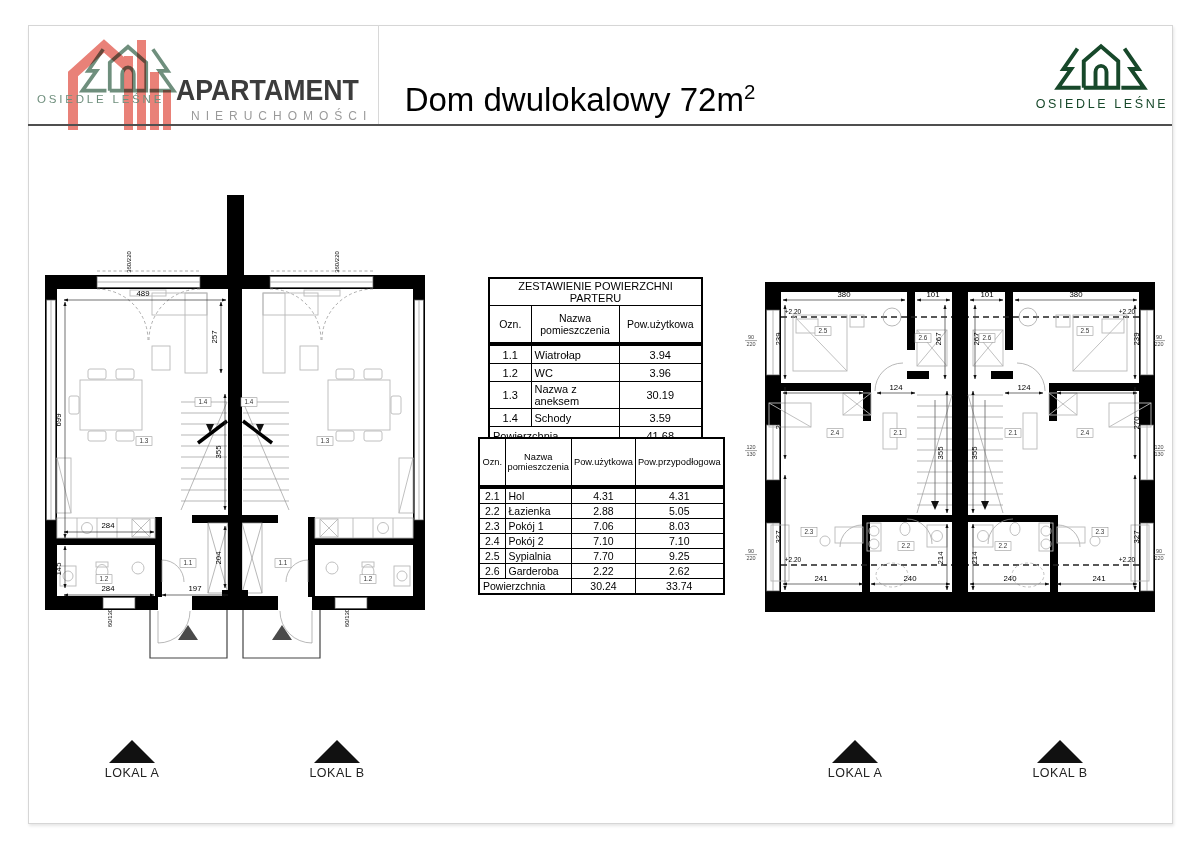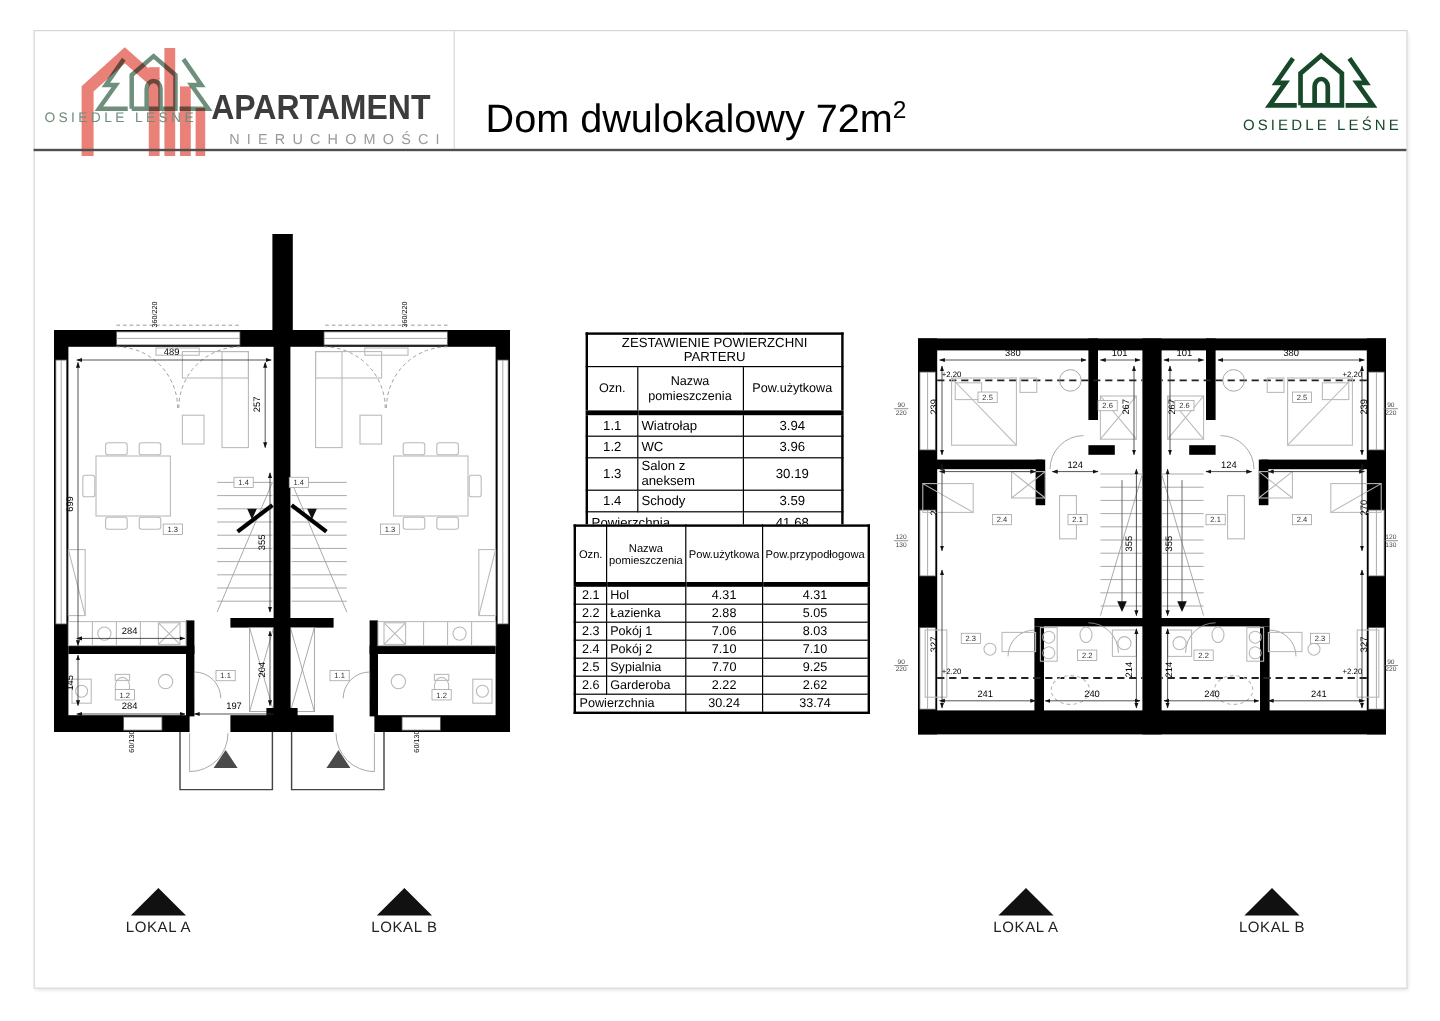--- a/index.html
+++ b/index.html
@@ -116,21 +116,21 @@
           <td class="name-cell">Wiatrołap</td>
           <td class="cell">3.94</td>
         </tr>
         <tr>
           <td class="cell">1.2</td>
           <td class="name-cell">WC</td>
           <td class="cell">3.96</td>
         </tr>
         <tr>
           <td class="cell">1.3</td>
-          <td class="name-cell">Salon z aneksem</td>
+          <td class="name-cell">Nazwa z aneksem</td>
           <td class="cell">30.19</td>
         </tr>
         <tr>
           <td class="cell">1.4</td>
           <td class="name-cell">Schody</td>
           <td class="cell">3.59</td>
         </tr>
         <tr>
           <td class="foot-name" colspan="2">Powierzchnia</td>
           <td class="cell">41.68</td>

